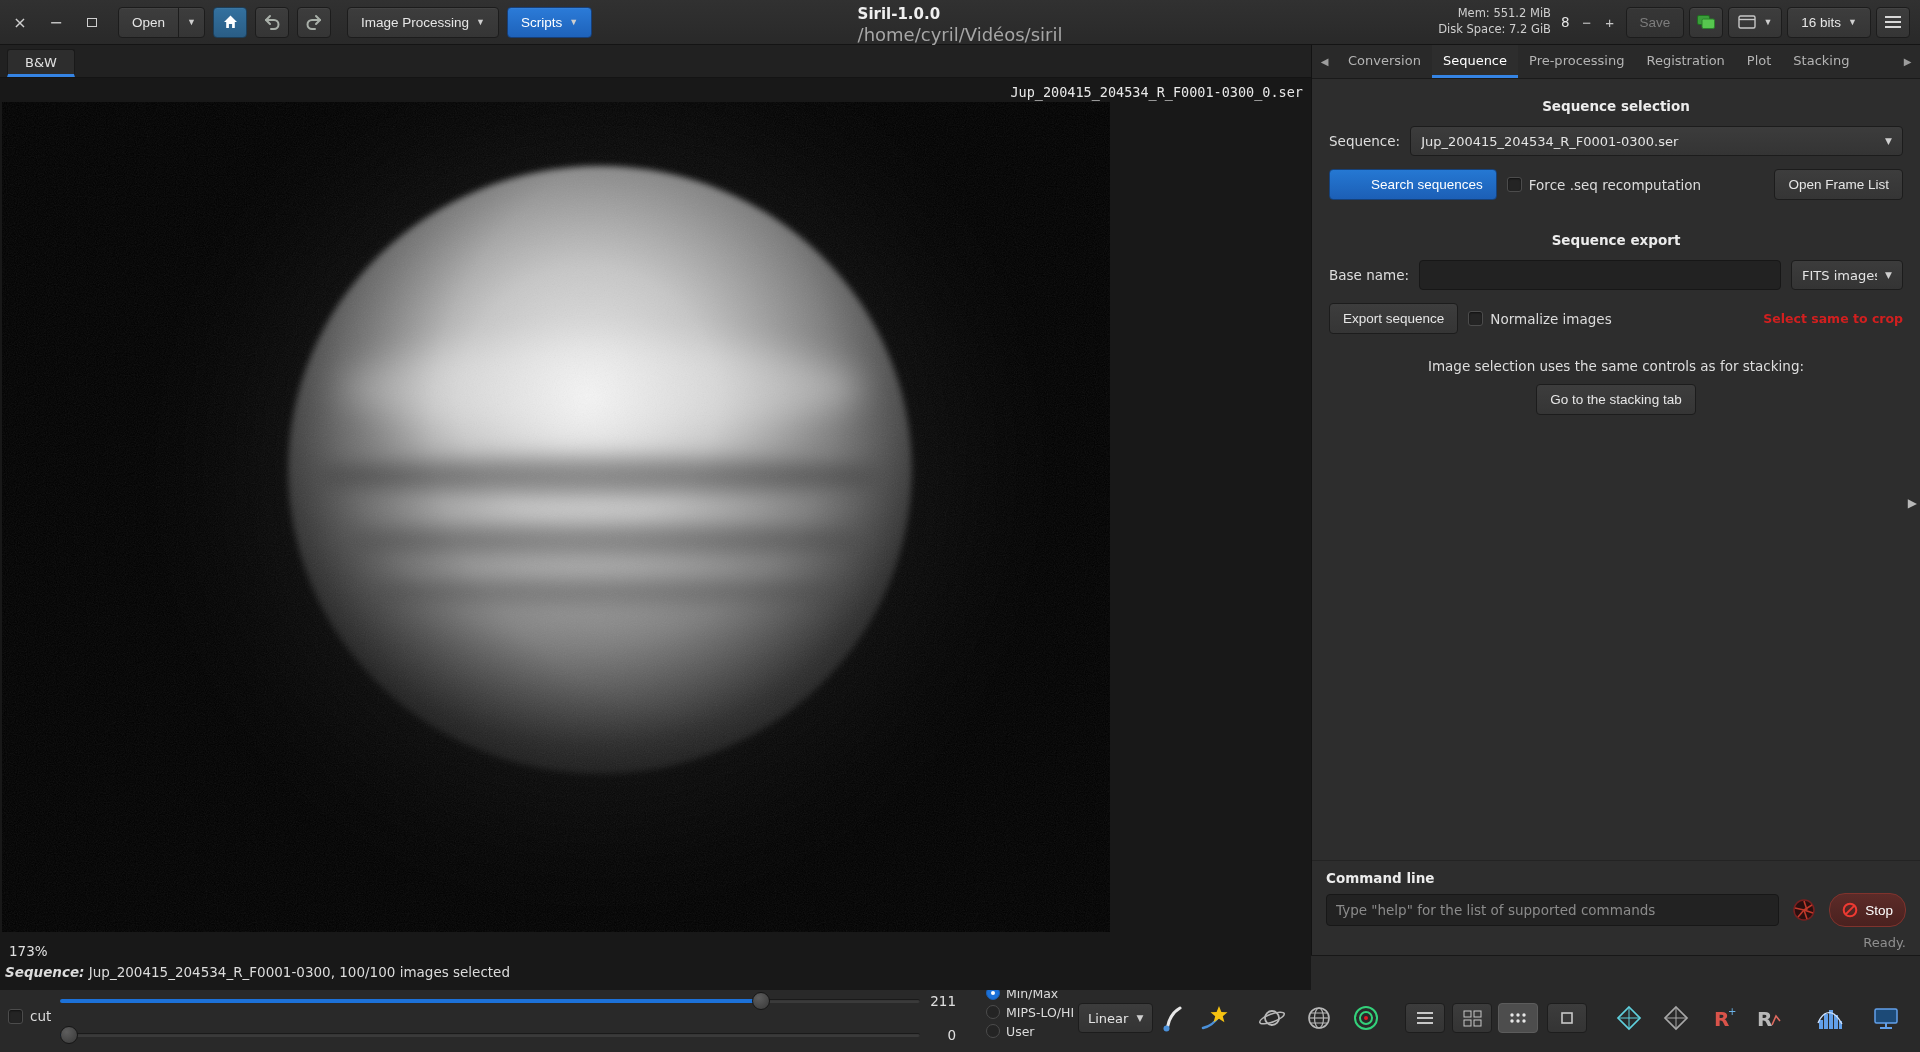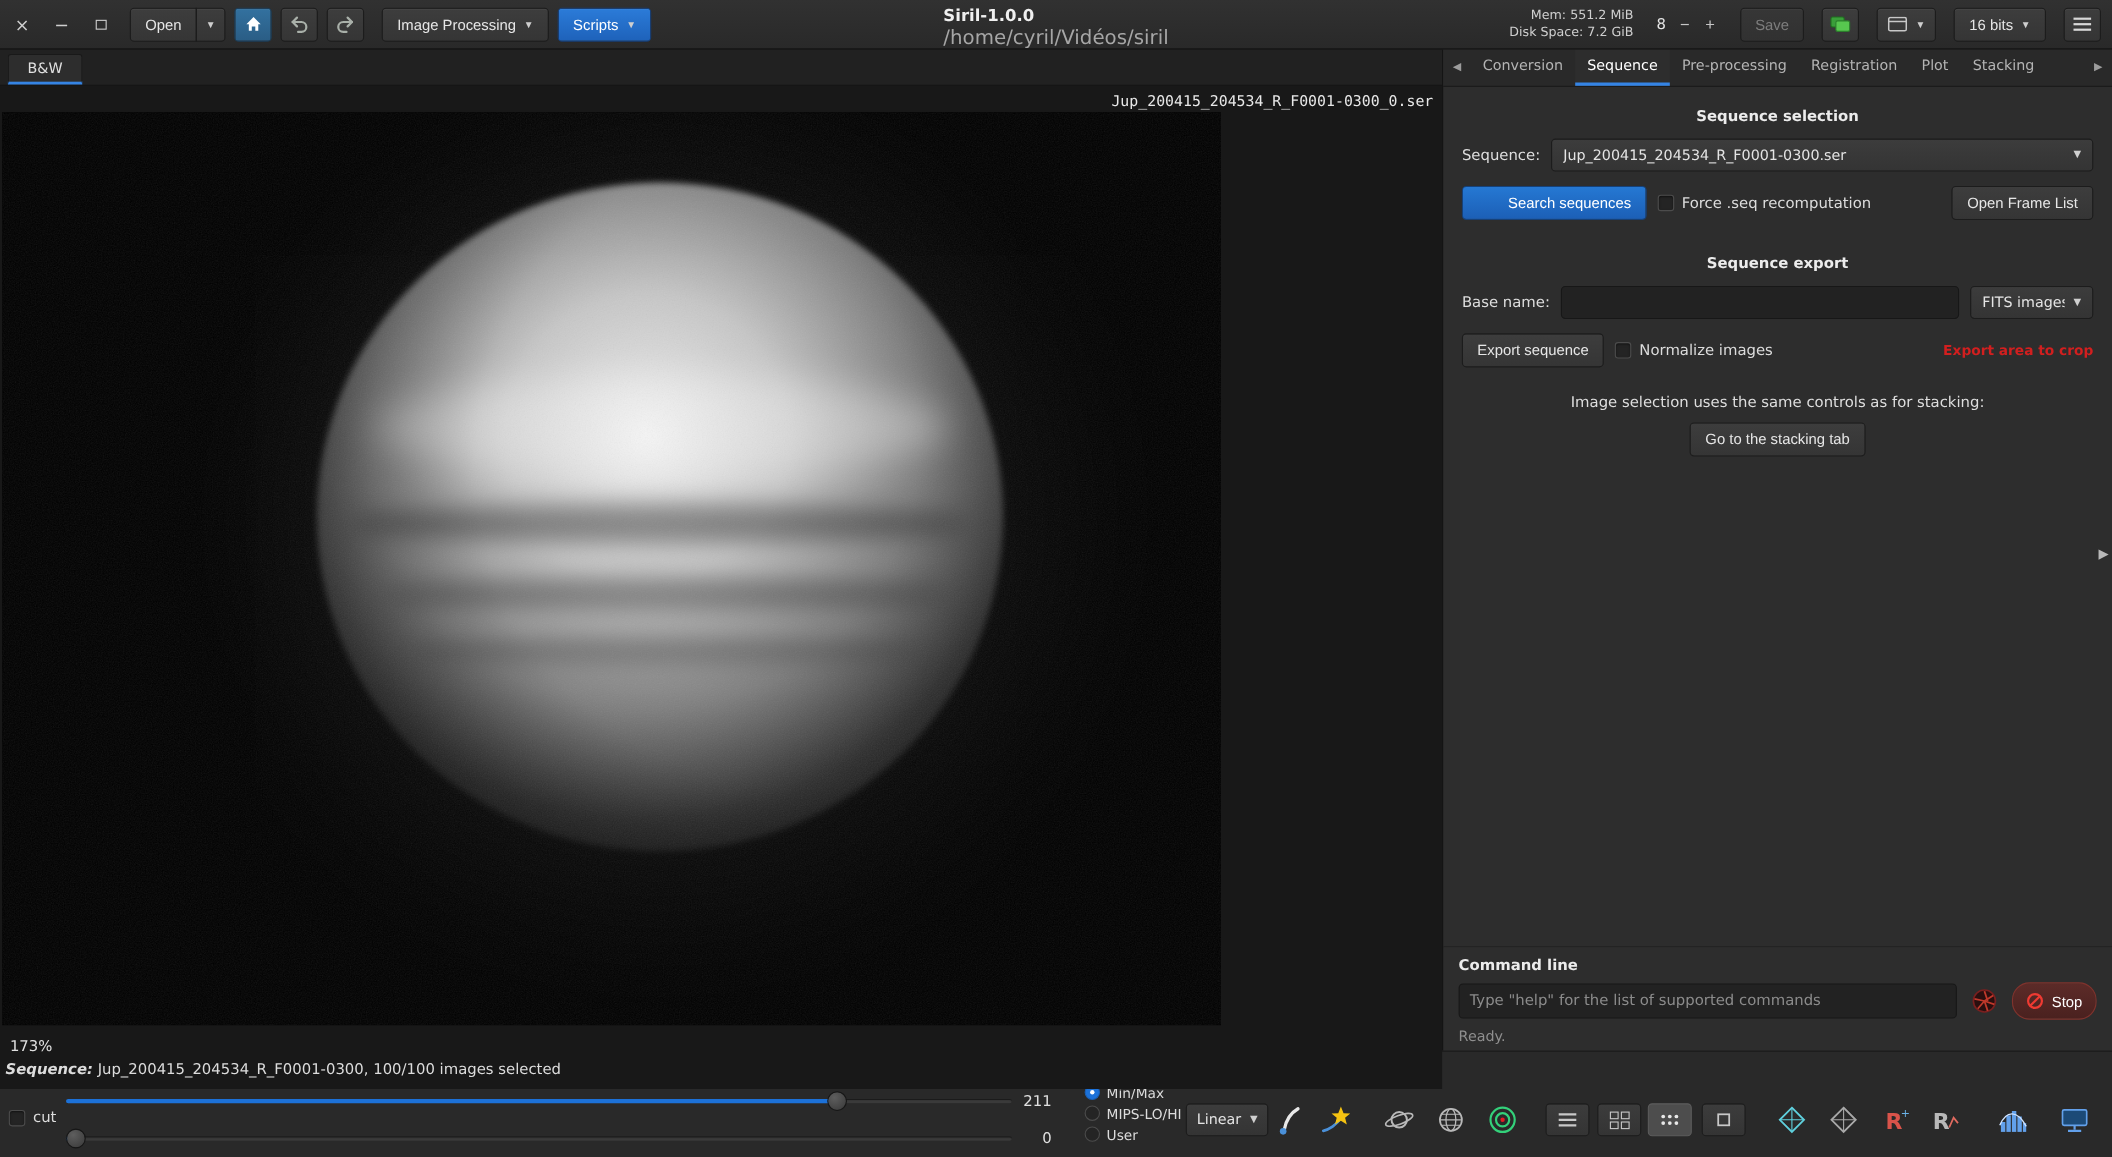--- a/index.html
+++ b/index.html
@@ -31,21 +31,21 @@
   .hbtn.blue{ background:linear-gradient(#2b7bd8,#1e62ba); border-color:#173f78; color:#fff; }
   .hbtn.home{ background:linear-gradient(#33719f,#2a5d85); border-color:#1c3e59; }
   .hbtn.disabled{ color:#7d7d7d; background:linear-gradient(#363636,#313131); }
   .caret{ font-size:9px; color:#cfcfcf; line-height:1; }
   .linked{ display:flex; }
   .linked .hbtn:first-child{ border-top-right-radius:0; border-bottom-right-radius:0; }
   .linked .hbtn:last-child{ border-top-left-radius:0; border-bottom-left-radius:0; margin-left:-1px; }
   .title-block{ position:absolute; left:50%; top:5px; transform:translateX(-50%); text-align:left; pointer-events:none; }
   .wtitle{ font-weight:bold; font-size:15px; color:#f0f0f0; }
   .wsub{ font-size:18px; color:#a6a6a6; margin-top:1px; }
-  .header-right{ margin-left:auto; display:flex; align-items:center; gap:16px; }
+  .header-right{ margin-left:auto; display:flex; align-items:center; gap:5px; }
   .meminfo{ text-align:right; font-size:11.5px; color:#cfcfcf; line-height:1.35; }
   .spin{ display:flex; align-items:center; gap:1px; }
   .spin .val{ font-size:13.5px; padding:0 5px; color:#e6e6e6; }
   .flatbtn{ width:22px; height:22px; display:flex; align-items:center; justify-content:center; color:#c6c6c6; font-size:15px; background:transparent; border:none; }
   .burger{ display:flex; flex-direction:column; gap:3px; }
   .burger span{ display:block; width:16px; height:2px; background:#d8d8d8; }
   
   .bottombar{
     position:absolute; left:0; top:955px; width:1920px; height:97px;
     background:#292929; border-top:1px solid #171717; z-index:1;
@@ -121,21 +121,21 @@
   .pbtn.blue{ background:linear-gradient(#2578d3,#1c5fb6); border-color:#164179; color:#fff;padding-left:41px; }
   .crop-hint{ margin-left:auto; color:#d21f1f; font-weight:bold; font-size:12.5px; white-space:nowrap; }
   .note-row{ margin-top:24px;flex-direction:column; }
   .note-text{ font-size:13.5px; color:#dedede; }
   .command-block{ position:absolute; left:0; right:0; bottom:0; border-top:1px solid #232323; padding:9px 14px 5px; }
   .cmd-title{ font-weight:bold; font-size:13.5px; color:#ececec; margin-bottom:7px; }
   .cmd-row{ display:flex; align-items:center; gap:10px; }
   .cmd-row .text-entry{ flex:1; height:32px; }
   .stop-btn{ display:inline-flex; align-items:center; gap:7px; height:16px; padding:16px 12px;
     background:linear-gradient(#5c2b28,#4a211f); border:1px solid #80332d; border-radius:16px; color:#fff; font-size:13.5px; }
-  .ready{ text-align:left; color:#8f8f8f; font-size:13px; margin-top:8px; }
+  .ready{ text-align:right; color:#8f8f8f; font-size:13px; margin-top:8px; }
   .collapse-arrow{ position:absolute; right:3px; top:496px; color:#b8b8b8; font-size:12px; z-index:40; }
   .spacer{ flex:1; }
 </style>
 <title>Siril-1.0.0</title></head>
 <body>
 
 <div class="bottombar">
   <div class="check-item cut-box">
     <span class="checkbox"></span>
     <span>cut</span>
@@ -467,21 +467,21 @@
     </div>
 
     <div class="form-row">
       <button class="pbtn">
           <span>Export sequence</span>
         </button>
       <div class="check-item">
         <span class="checkbox"></span>
         <span>Normalize images</span>
       </div>
-      <span class="crop-hint">Export area to crop</span>
+      <span class="crop-hint">Select same to crop</span>
     </div>
 
     <div class="form-row note-row">
       <span class="note-text">Image selection uses the same controls as for stacking:</span>
       <button class="pbtn">
           <span>Go to the stacking tab</span>
         </button>
     </div>
   </div>
 

